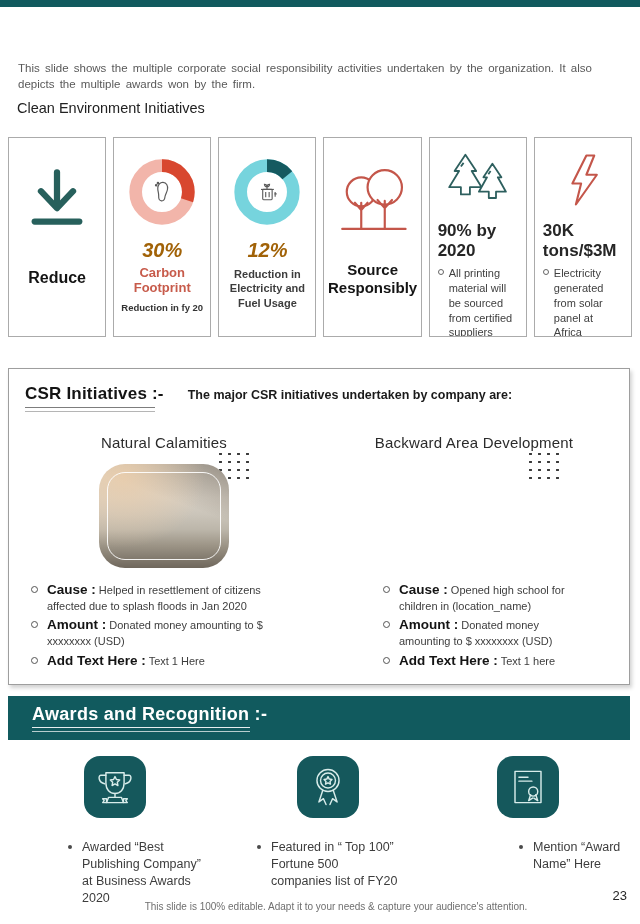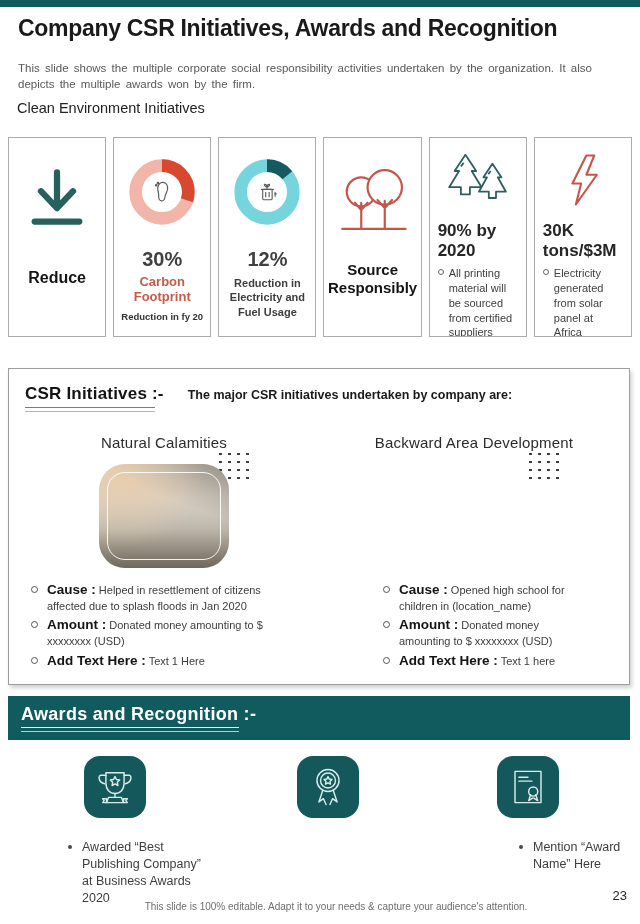--- a/index.html
+++ b/index.html
@@ -13,21 +13,21 @@
   .section-label{position:absolute;left:17px;top:100px;font-size:14.5px;color:#222;}
 
   
   .cards{position:absolute;left:8px;top:137px;width:624px;height:200px;display:grid;
          grid-template-columns:repeat(6,1fr);gap:7px;}
   .card{border:1px solid #ababab;background:#fff;display:flex;flex-direction:column;
         align-items:center;box-sizing:border-box;padding-top:13px;overflow:hidden;}
   .card.left{align-items:flex-start;padding-left:8px;padding-right:17px;}
   .donut-wrap{position:relative;width:78px;height:78px;margin-top:2px;}
   .donut-wrap .center-icon{position:absolute;left:50%;top:50%;transform:translate(-50%,-50%);}
-  .pct{font-size:20px;font-weight:bold;color:#404040;margin-top:17px;}
+  .pct{font-size:20px;font-weight:bold;color:#a16207;margin-top:8px;font-style:italic;}
   .card-title-red{font-size:13px;font-weight:bold;color:#c75b4b;text-align:center;
                   line-height:1.15;margin-top:4px;max-width:72px;}
   .card-sub{font-size:9.5px;font-weight:bold;color:#333;margin-top:6px;}
   .card-title-dark{font-size:11px;font-weight:bold;color:#3d3d3d;text-align:center;
                    line-height:1.3;margin-top:5px;max-width:82px;}
   .card-label{font-size:16px;font-weight:bold;color:#141414;text-align:center;line-height:1.2;}
   .card-label.sm{font-size:15px;max-width:92px;}
   .reduce-icon{margin-top:17px;}
   .reduce-label{margin-top:34px;}
   .trees-icon{margin-top:10px;}
@@ -64,21 +64,21 @@
   .bullets{margin-top:13px;align-self:flex-start;}
   .bullets.bl{margin-left:22px;width:242px;}
   .bullets.br{margin-left:64px;width:196px;}
   .b-item{display:flex;gap:9px;margin-bottom:3px;}
   .b-marker{width:5px;height:5px;border:1px solid #555;border-radius:50%;flex:none;margin-top:5px;}
   .b-body{font-size:11px;color:#3d3d3d;line-height:1.32;}
   .b-label{font-size:13.5px;font-weight:bold;color:#141414;}
 
   
   .banner{position:absolute;left:8px;top:696px;width:622px;height:44px;background:#115a5e;
-          box-sizing:border-box;display:flex;flex-direction:column;justify-content:center;padding-left:13px;}
+          box-sizing:border-box;display:flex;flex-direction:column;justify-content:center;padding-left:24px;}
   .banner-title{font-size:18px;font-weight:bold;color:#fff;letter-spacing:0.3px;}
   .dbl-w{height:3px;border-top:1px solid rgba(255,255,255,0.9);border-bottom:1px solid rgba(255,255,255,0.7);
          width:218px;margin-top:2px;}
   .award{position:absolute;top:756px;}
   .award.a1{left:62px;width:190px;} .award.a2{left:248px;width:180px;} .award.a3{left:455px;width:170px;}
   .tile{width:62px;height:62px;border-radius:16px;background:#15585c;display:flex;
         align-items:center;justify-content:center;}
   .a1 .tile{margin-left:22px;} .a2 .tile{margin-left:49px;} .a3 .tile{margin-left:42px;}
   .award-text{display:flex;gap:10px;margin-top:21px;}
   .a1 .award-text{margin-left:6px;} .a2 .award-text{margin-left:9px;} .a3 .award-text{margin-left:10px;justify-content:flex-end;}
@@ -89,21 +89,20 @@
   .footer{position:absolute;left:16px;top:901px;width:640px;text-align:center;font-size:10px;color:#6f6f6f;}
   .pagenum{position:absolute;right:13px;top:888px;font-size:13px;color:#262626;}
   svg{display:block;}
 </style>
 </head>
 <body>
 
 <div class="page">
   <div class="topbar"></div>
 
-  <div class="title">Company CSR Initiatives, Awards and Recognition</div>
   <div class="subtitle">This slide shows the multiple corporate social responsibility activities undertaken by the organization. It also depicts the multiple awards won by the firm.</div>
   <div class="section-label">Clean Environment Initiatives</div>
 
   <div class="cards">
 
     <div class="card">
       <span class="reduce-icon">
         <svg width="58" height="66" viewBox="0 0 64 74" fill="none" stroke="#27605c" stroke-width="7" stroke-linecap="round" stroke-linejoin="round">
           <line x1="32" y1="5" x2="32" y2="41"></line>
           <polyline points="14,26 32,45 50,26"></polyline>
@@ -284,20 +283,24 @@
       <span>
         <svg width="52" height="52" viewBox="0 0 80 80" fill="none" stroke="#d8ecea" stroke-width="2.2" stroke-linecap="round" stroke-linejoin="round">
           <circle cx="40" cy="30" r="17"></circle>
           <circle cx="40" cy="30" r="11.5"></circle>
           <path d="M40,24 l1.9,3.8 4.2,0.6 -3,3 0.7,4.2 -3.8,-2 -3.8,2 0.7,-4.2 -3,-3 4.2,-0.6 Z"></path>
           <path d="M32,45 L26,63 L33,58 L37,67"></path>
           <path d="M48,45 L54,63 L47,58 L43,67"></path>
         </svg>
       </span>
     </div>
+    <div class="award-text">
+      <span class="adot"></span>
+      <span class="atext">Featured in “ Top 100” Fortune 500 companies list of FY20</span>
+    </div>
   </div>
 
   <div class="award a3">
     <div class="tile">
       <span>
         <svg width="52" height="52" viewBox="0 0 80 80" fill="none" stroke="#d8ecea" stroke-width="2.2" stroke-linecap="round" stroke-linejoin="round">
           <rect x="20" y="16" width="40" height="48"></rect>
           <line x1="26" y1="25" x2="40" y2="25"></line>
           <line x1="26" y1="31" x2="46" y2="31"></line>
           <circle cx="48" cy="47" r="7"></circle>

